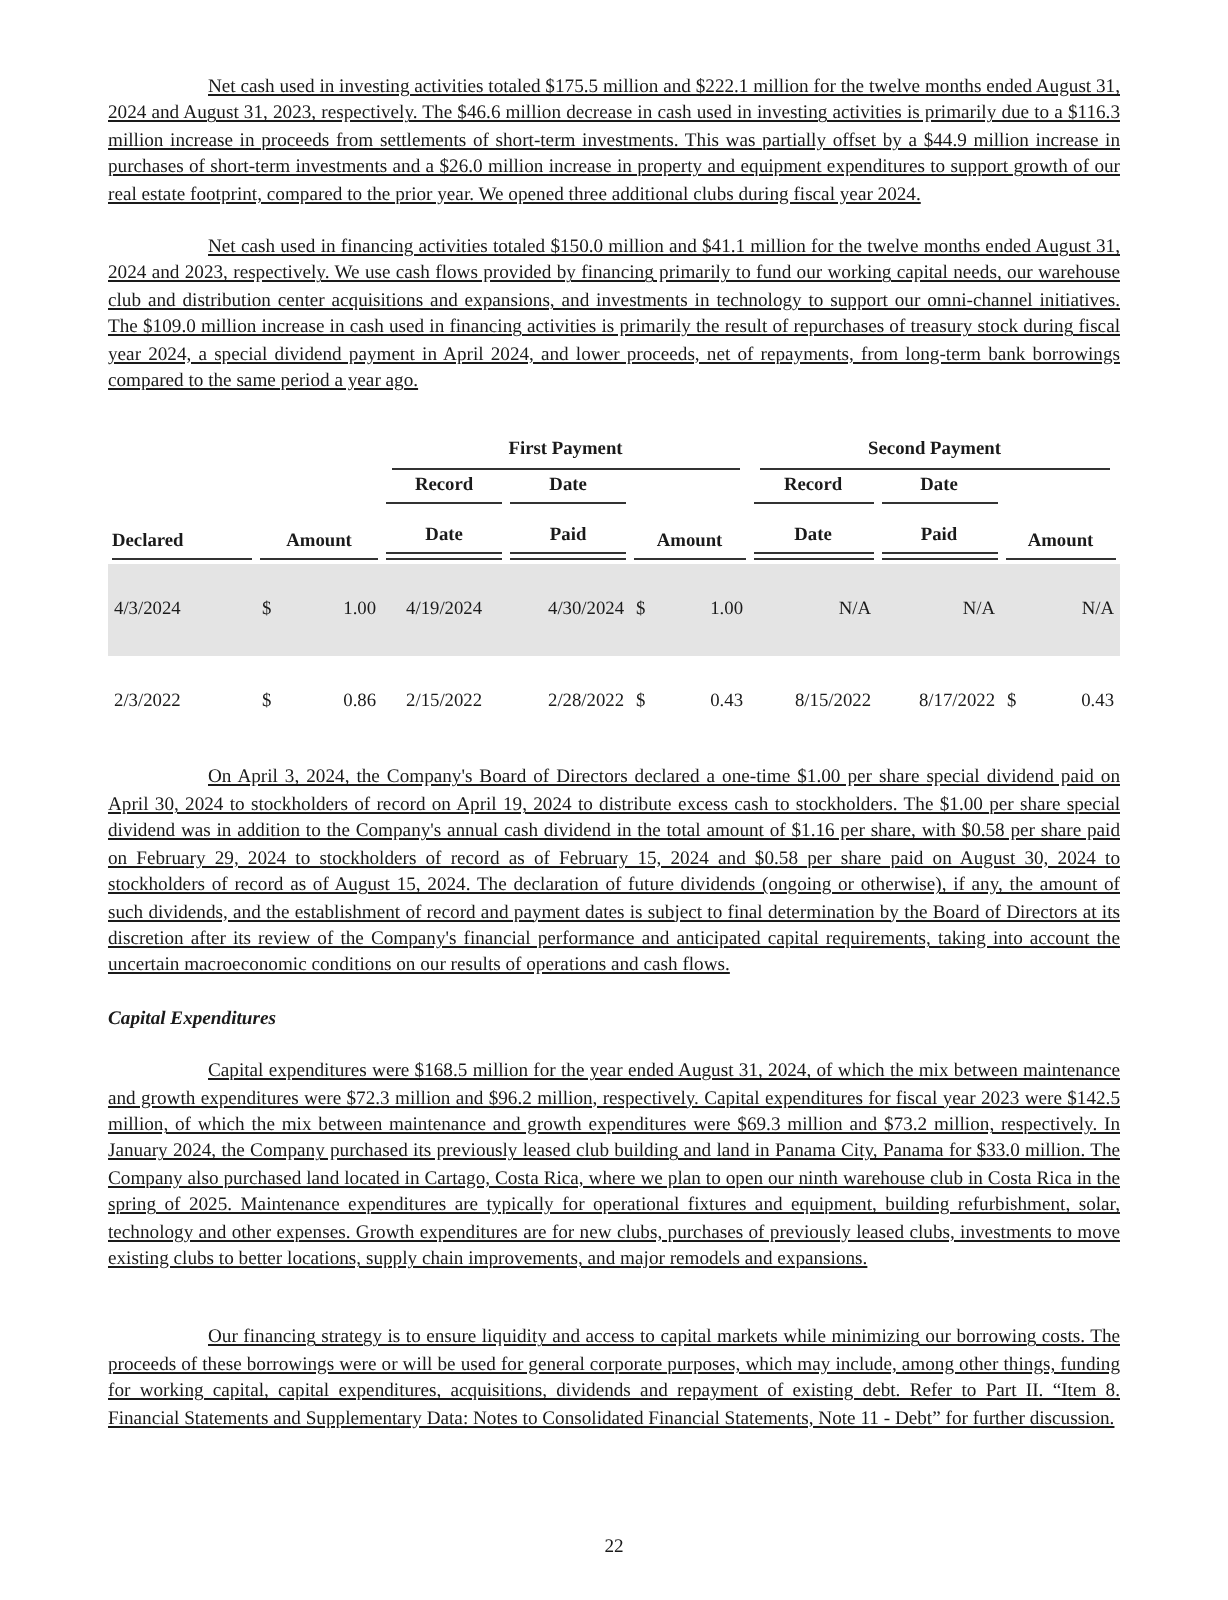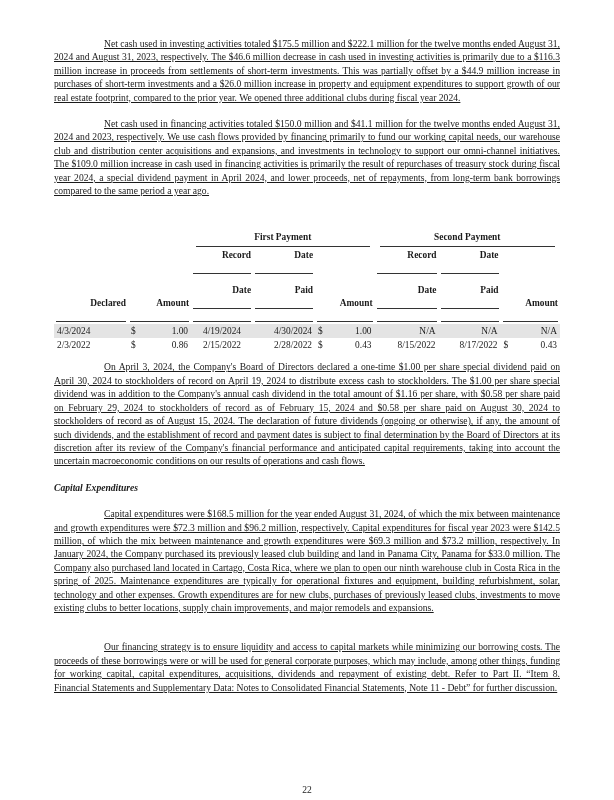--- a/index.html
+++ b/index.html
@@ -3,32 +3,32 @@
 <meta charset="utf-8">
 <style>
   html, body { margin: 0; padding: 0; background: #ffffff; }
   body { width: 614px; height: 800px; position: relative; overflow: hidden;
          font-family: "Liberation Serif", "DejaVu Serif", serif; color: #1a1a1a; }
   .page { position: absolute; left: 54px; top: 37px; width: 506px; }
   p { margin: 0; font-size: 9.6px; line-height: 13.4px; text-align: justify; text-decoration: underline; }
   p.indent { text-indent: 50px; }
   .gap { height: 13px; }
   h3 { margin: 0; font-size: 9.6px; line-height: 13.4px; font-style: italic; font-weight: bold; }
-  table { width: 506px; border-collapse: separate; border-spacing: 0; font-size: 9.4px; margin-top: 12px; }
+  table { width: 506px; border-collapse: separate; border-spacing: 0; font-size: 9.4px; margin-top: 0; }
   th { font-weight: bold; font-size: 9.4px; line-height: 11px; vertical-align: bottom; padding: 0 2px 2px 2px; }
   th.group { text-align: center; padding-bottom: 3px; }
   th.group span { display: block; border-bottom: 1.3px solid #333; padding-bottom: 3px; margin: 0 3px; }
-  th.col span { display: block; border-bottom: 1.3px solid #333; padding-bottom: 12px; text-align: right; }
-  td { line-height: 14px; padding: 0 3px; white-space: nowrap; }
+  th.col span { display: block; border-bottom: 1.3px solid #333; padding-bottom: 2px; }
+  td { line-height: 14px; padding: 16px 3px; white-space: nowrap; }
   tr.shade td { background: #e4e4e4; }
   td.l { text-align: left; }
   td.r { text-align: right; }
   td.c { text-align: center; }
   td.dollar { text-align: left; width: 10px; }
-  .pagenum { position: absolute; top: 768px; left: 0; width: 614px; text-align: center; font-size: 9.6px; margin-top: 16px; }
+  .pagenum { position: absolute; top: 768px; left: 0; width: 614px; text-align: center; font-size: 9.6px; }
 </style>
 </head>
 <body>
 
 <div class="page">
   <p class="indent">Net cash used in investing activities totaled $175.5 million and $222.1 million for the twelve months ended August 31, 2024 and August 31, 2023, respectively. The $46.6 million decrease in cash used in investing activities is primarily due to a $116.3 million increase in proceeds from settlements of short-term investments. This was partially offset by a $44.9 million increase in purchases of short-term investments and a $26.0 million increase in property and equipment expenditures to support growth of our real estate footprint, compared to the prior year. We opened three additional clubs during fiscal year 2024.</p>
   <div class="gap"></div>
   <p class="indent">Net cash used in financing activities totaled $150.0 million and $41.1 million for the twelve months ended August 31, 2024 and 2023, respectively. We use cash flows provided by financing primarily to fund our working capital needs, our warehouse club and distribution center acquisitions and expansions, and investments in technology to support our omni-channel initiatives. The $109.0 million increase in cash used in financing activities is primarily the result of repurchases of treasury stock during fiscal year 2024, a special dividend payment in April 2024, and lower proceeds, net of repayments, from long-term bank borrowings compared to the same period a year ago.</p>
   <div class="gap"></div>
   <div style="height:10px"></div>

